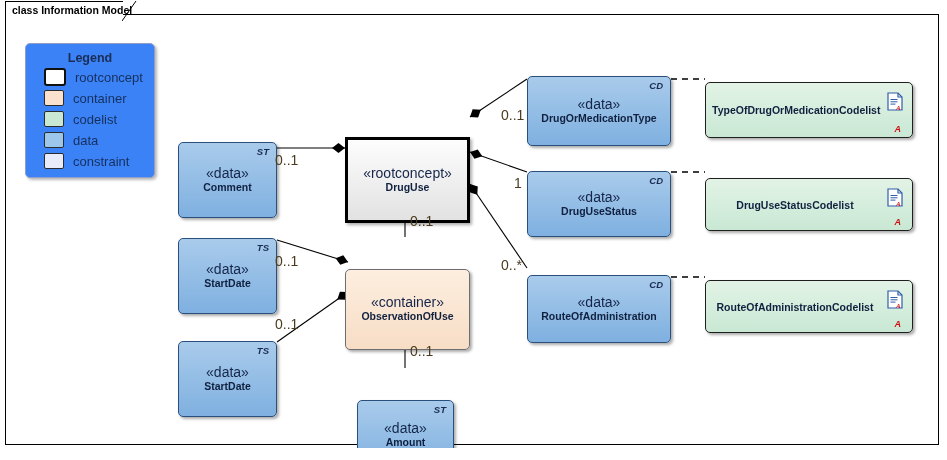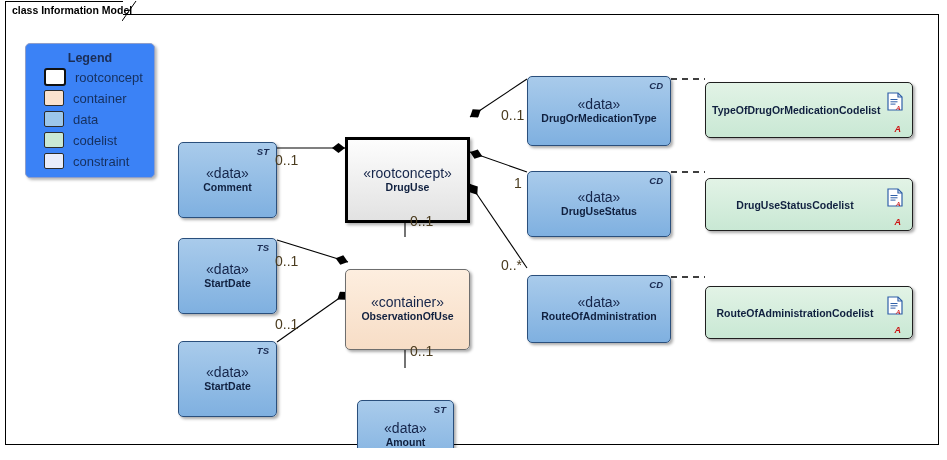--- a/index.html
+++ b/index.html
@@ -243,26 +243,26 @@
 
     <div class="legend-row">
       <span class="swatch thick" style="background:#ffffff;"></span>
       <span class="legend-label">rootconcept</span>
     </div>
     <div class="legend-row">
       <span class="swatch" style="background:#fae2ce;"></span>
       <span class="legend-label">container</span>
     </div>
     <div class="legend-row">
+      <span class="swatch" style="background:#c9e8d4;"></span>
+      <span class="legend-label">codelist</span>
+    </div>
+    <div class="legend-row">
       <span class="swatch" style="background:#9cc6ea;"></span>
       <span class="legend-label">data</span>
-    </div>
-    <div class="legend-row">
-      <span class="swatch" style="background:#c9e8d4;"></span>
-      <span class="legend-label">codelist</span>
     </div>
     <div class="legend-row">
       <span class="swatch" style="background:#e8ecfa;"></span>
       <span class="legend-label">constraint</span>
     </div>
   </div>
 
   <div class="node data" style="left:178px; top:110px; width:99px; height:76px;">
     <span class="typecode">ST</span>
     <span class="stereo">«data»</span>
@@ -330,21 +330,21 @@
     <span class="nname">DrugUseStatusCodelist</span>
     <svg class="doc-icon" viewBox="0 0 16 19">
       <path d="M1 1 h10 l4 4 v13 h-14 z" fill="#ffffff" stroke="#2f5fa8" stroke-width="1.2"></path>
       <path d="M11 1 v4 h4" fill="none" stroke="#2f5fa8" stroke-width="1.2"></path>
       <path d="M3.5 7.5 h7 M3.5 9.8 h7 M3.5 12.1 h5" stroke="#2f5fa8" stroke-width="1"></path>
       <text x="9" y="17.5" font-size="7" font-style="italic" font-weight="bold" fill="#cc1111" font-family="'Liberation Serif', serif">A</text>
     </svg>
     <span class="a-mark">A</span>
   </div>
 
-  <div class="node codelist" style="left:705px; top:254px; width:208px; height:53px;">
+  <div class="node codelist" style="left:705px; top:248px; width:208px; height:53px;">
     <span class="nname">RouteOfAdministrationCodelist</span>
     <svg class="doc-icon" viewBox="0 0 16 19">
       <path d="M1 1 h10 l4 4 v13 h-14 z" fill="#ffffff" stroke="#2f5fa8" stroke-width="1.2"></path>
       <path d="M11 1 v4 h4" fill="none" stroke="#2f5fa8" stroke-width="1.2"></path>
       <path d="M3.5 7.5 h7 M3.5 9.8 h7 M3.5 12.1 h5" stroke="#2f5fa8" stroke-width="1"></path>
       <text x="9" y="17.5" font-size="7" font-style="italic" font-weight="bold" fill="#cc1111" font-family="'Liberation Serif', serif">A</text>
     </svg>
     <span class="a-mark">A</span>
   </div>
 

